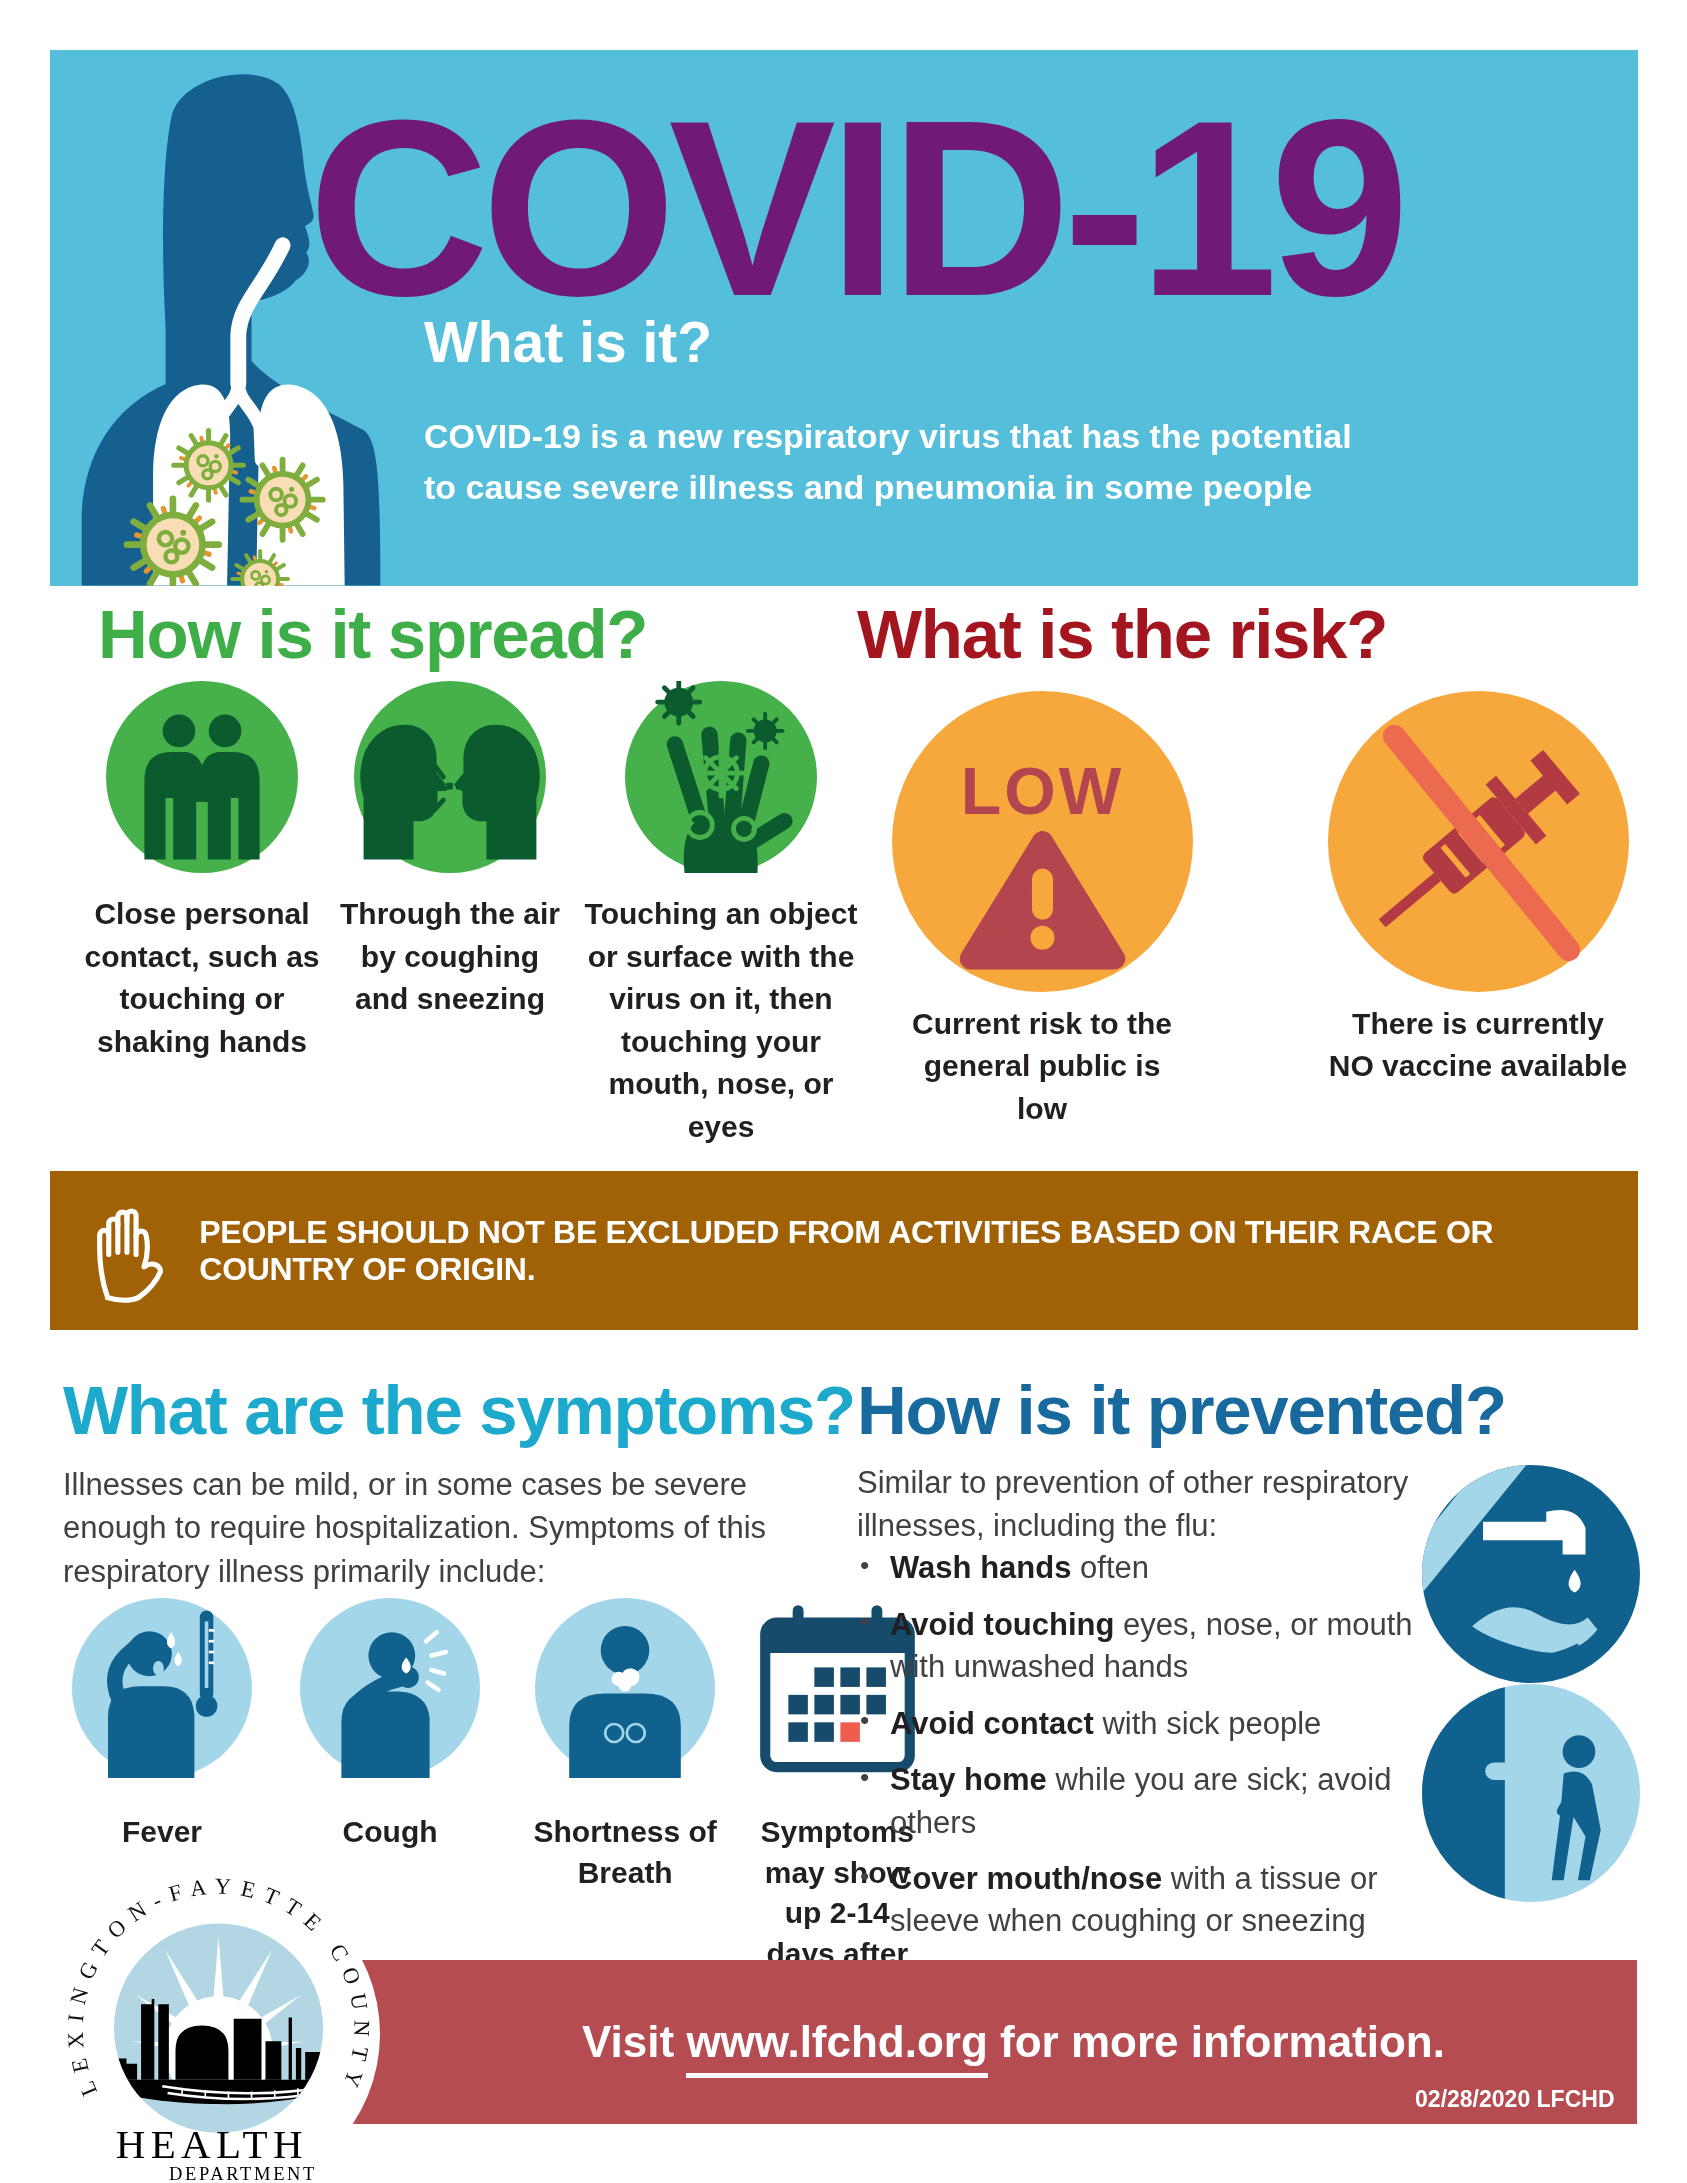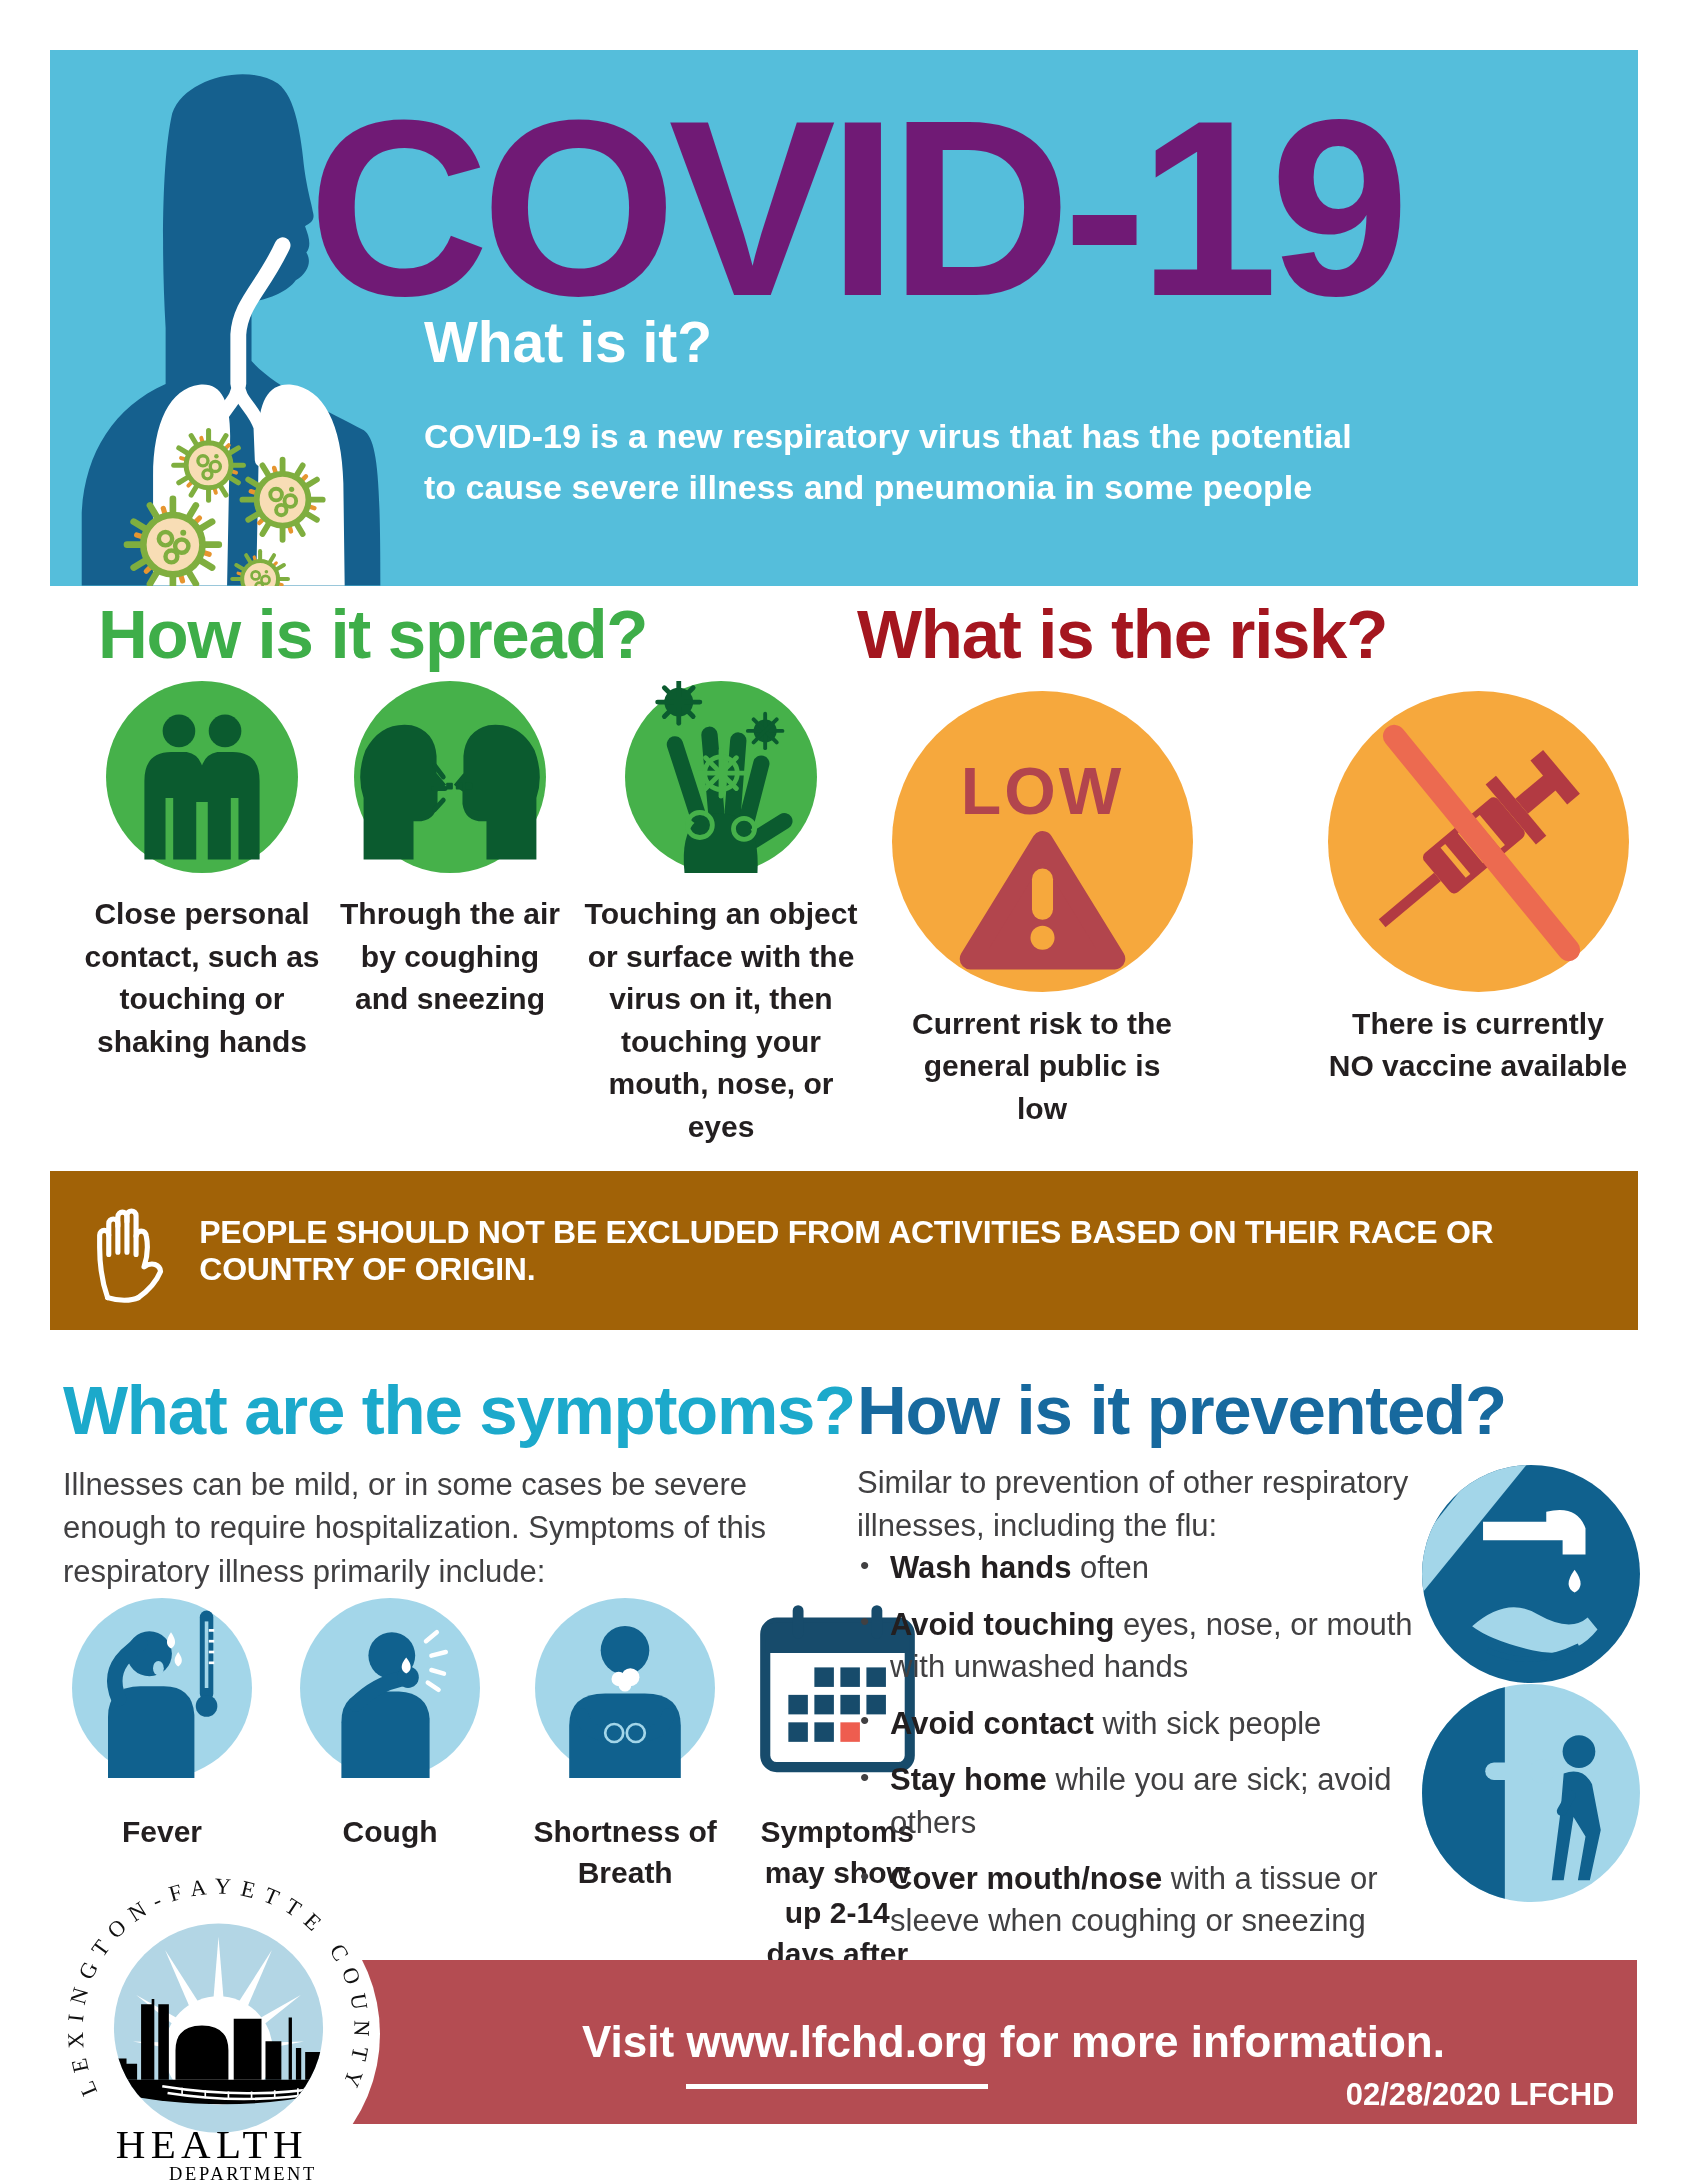--- a/index.html
+++ b/index.html
@@ -66,22 +66,22 @@
   .cal-svg { width:159px; height:180px; }
 
   
   .prev-ico-1 { left:1422px; top:1465px; width:218px; height:218px; }
   .prev-ico-2 { left:1422px; top:1684px; width:218px; height:218px; }
 
   
   .footer-banner { left:284px; top:1960px; width:1353px; height:164px; background:#B44C52; z-index:1;
                    display:flex; align-items:center; justify-content:center; padding-left:106px; }
   .visit { color:#fff; font-size:44px; font-weight:bold; white-space:nowrap; }
-  .visit .lnk { border-bottom:5.3px solid #fff; padding-bottom:18px; }
-  .date-note { position:absolute; right:22.5px; bottom:10.6px; color:#fff; font-size:31px; font-weight:bold;margin-left:32px; }
+  .visit .lnk { border-bottom:5.3px solid #fff; padding-bottom:7px; }
+  .date-note { position:absolute; right:22.5px; bottom:10.6px; color:#fff; font-size:23px; font-weight:bold;margin-left:32px; }
   .logo-backing { left:56px; top:1872px; width:324px; height:324px; background:#fff; border-radius:50%; z-index:2; }
   .logo-svg { left:63px; top:1852px; width:311px; height:331px; z-index:3; }
 </style>
 </head>
 <body>
 
 <div class="page">
 
   <div class="abs header">
     <svg class="figure-svg" viewBox="0 0 560 810" aria-hidden="true">

